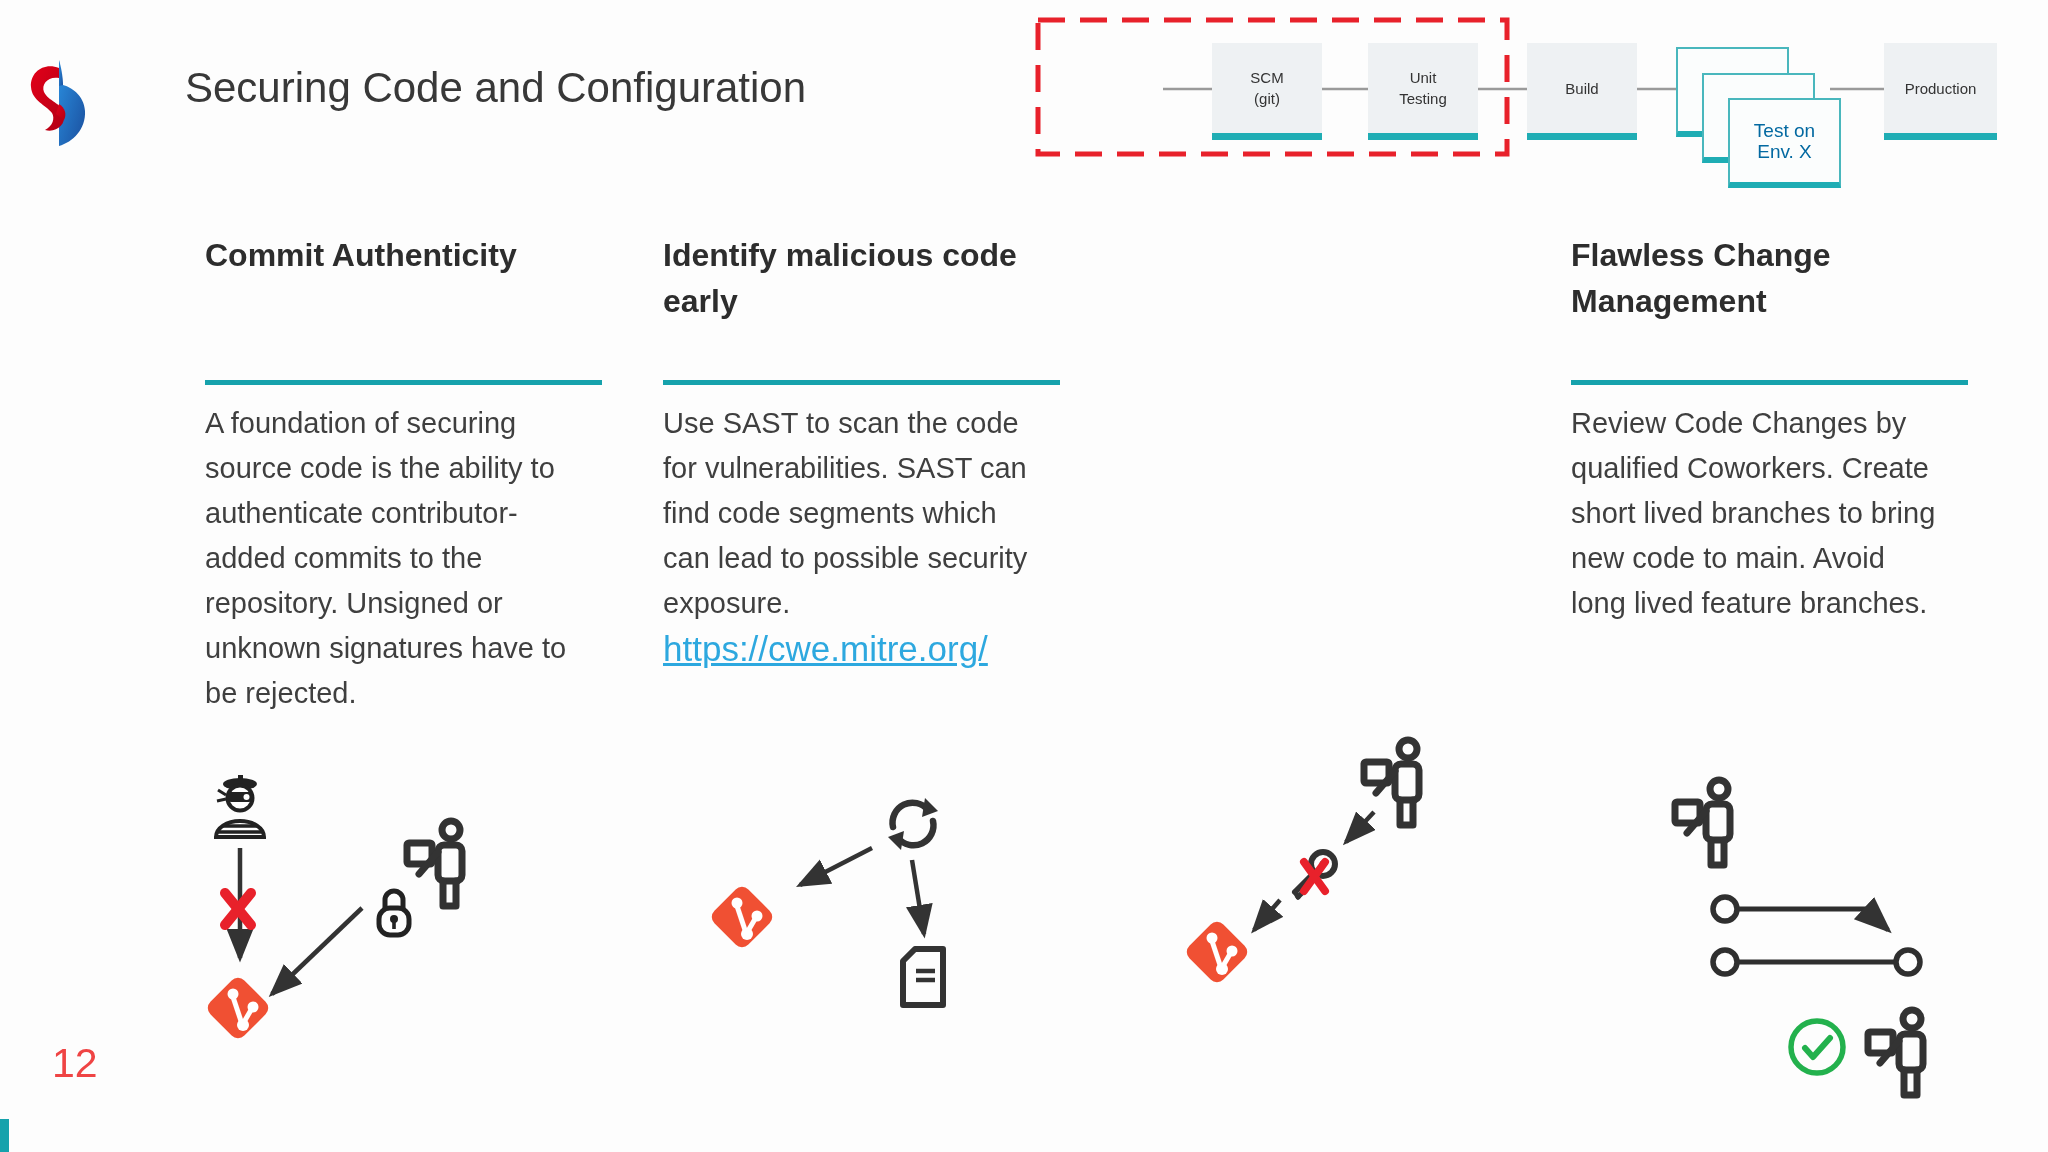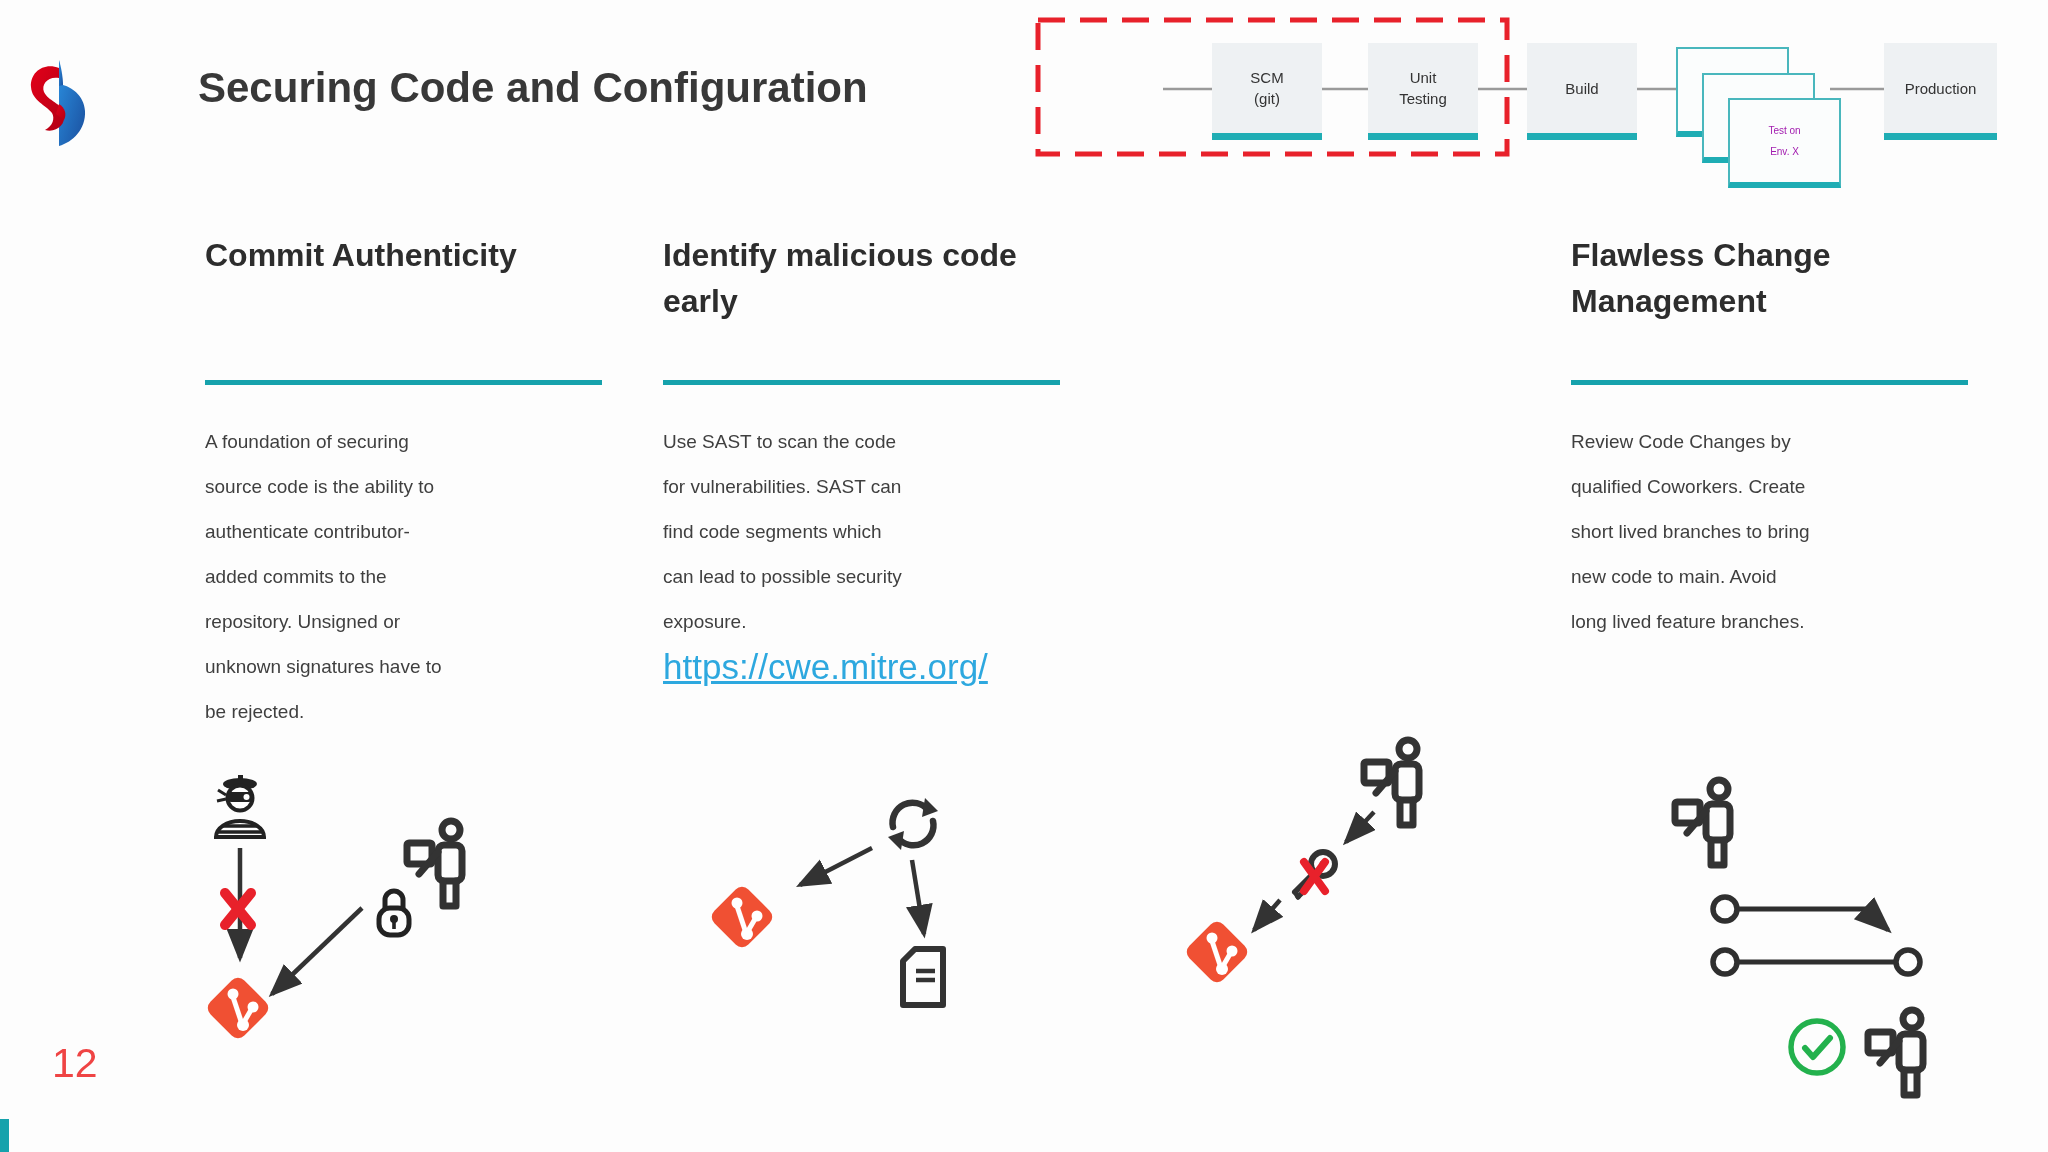--- a/index.html
+++ b/index.html
@@ -5,48 +5,48 @@
   html,body{margin:0;padding:0;background:#e8e8e8;}
   .slide{
     position:relative; width:2048px; height:1152px; overflow:hidden;
     background:#fdfdfd;
     font-family:"Liberation Sans", sans-serif;
     color:#3f3f3f;
   }
   
   .logo{position:absolute; left:26px; top:56px; width:66px; height:92px;}
   .title{
-    position:absolute; left:198px; top:64px;
-    font-size:42px; font-weight:700; color:#383838; letter-spacing:0px;
+    position:absolute; left:185px; top:64px;
+    font-size:42px; font-weight:400; color:#383838; letter-spacing:0px;
   }
   
   .under-layer{position:absolute; inset:0; z-index:1; pointer-events:none;}
   .stage{
     position:absolute; top:43px; width:110px; height:90px; z-index:2;
     background:#eef1f3; border-bottom:7px solid #1fadb4;
     display:flex; flex-direction:column; align-items:center; justify-content:center;
     font-size:15px; line-height:21px; color:#333; text-align:center;
   }
   .stage span:empty{display:none;}
   .card{
     position:absolute; width:113px; height:90px;
     background:#fbfdfd; border:2px solid #49b7bd; border-bottom:6px solid #1fadb4;
     box-sizing:border-box;
     display:flex; flex-direction:column; align-items:center; justify-content:center;
-    font-size:10px; line-height:21px; color:#a21caf; text-align:center;
+    font-size:19px; line-height:21px; color:#0369a1; text-align:center;
   }
   
   .col{position:absolute; top:232px; width:397px; z-index:2;}
   .col-heading{
     height:148px; font-size:32px; font-weight:700; line-height:46px;
     color:#2d2d2d; white-space:pre-line;
   }
   .rule{height:5px; background:#16a2ac;}
   .col-body{
-    margin-top:34px; font-size:19px; line-height:45px; color:#3f3f3f;
+    margin-top:16px; font-size:29px; line-height:45px; color:#3f3f3f;
     white-space:pre-line;
   }
   .col-link{
     display:block; font-size:35px; line-height:45px;
     color:#2da8df; text-decoration:underline;
   }
   
   .page-number{position:absolute; left:52px; top:1040px; font-size:41px; color:#ef4444; z-index:2;}
   .corner-bar{position:absolute; left:0; top:1119px; width:9px; height:33px; background:#16a2ac; z-index:2;}
   .icon-layer{position:absolute; inset:0; z-index:3; pointer-events:none;}

